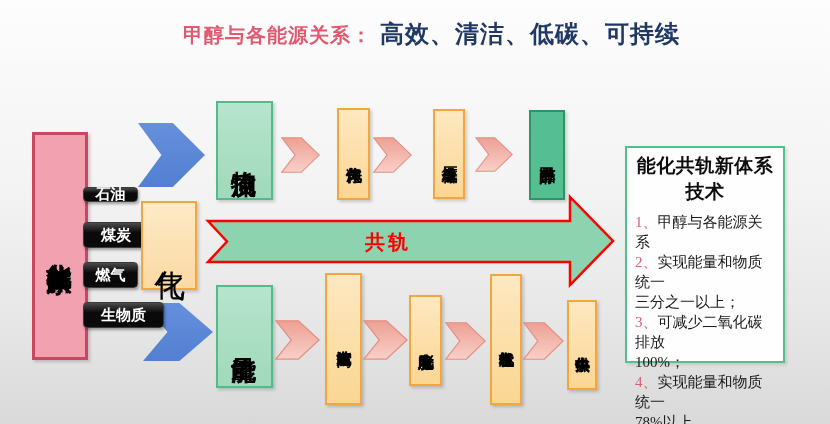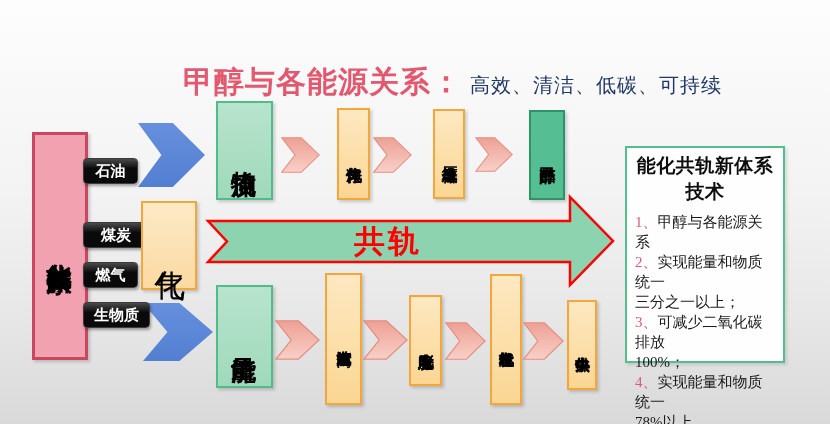--- a/index.html
+++ b/index.html
@@ -7,22 +7,22 @@
   body { font-family:"Liberation Sans", sans-serif; overflow:hidden; }
   .stage {
     position:relative; width:830px; height:424px;
     background:linear-gradient(180deg,#fdfdfd 0%,#f3f3f3 45%,#e7e7e7 75%,#d9d9d9 100%);
     overflow:hidden;
   }
   .abs { position:absolute; }
 
   
   .title-row { left:183px; top:18px; white-space:nowrap; display:flex; align-items:baseline; gap:8px; }
-  .title-main { font-size:30px; font-weight:bold; color:#e2586f; letter-spacing:1px;margin-top:44px; }
-  .title-sub  { font-size:20px; font-weight:normal; color:#1f3864; letter-spacing:1px; }
+  .title-main { font-size:20px; font-weight:bold; color:#e2586f; letter-spacing:1px; }
+  .title-sub  { font-size:24px; font-weight:bold; color:#1f3864; letter-spacing:1px; }
 
   
   .vbox {
     display:flex; align-items:center; justify-content:center;
     writing-mode:vertical-rl; text-orientation:upright;
     color:#000; text-align:center;
     box-shadow:2px 2px 3px rgba(0,0,0,.18);
   }
   .pink-box {
     left:32px; top:132px; width:56px; height:228px;
@@ -58,32 +58,32 @@
   .step-f { left:567px; top:300px; width:30px; height:90px; font-size:15px; }
 
   
   .black-label {
     display:flex; align-items:center; justify-content:center;
     background:linear-gradient(180deg,#4a4a4a 0%,#0a0a0a 40%);
     border:1px solid #3c3c3c; border-radius:4px;
     color:#fff; font-weight:bold; font-size:15px;
     box-shadow:1px 2px 3px rgba(0,0,0,.35);
   }
-  .src-0 { left:83px; top:158px; width:55px; height:26px; }
+  .src-0 { left:83px; top:187px; width:55px; height:15px; }
   .src-1 { left:83px; top:222px; width:66px; height:26px; }
   .src-2 { left:83px; top:262px; width:55px; height:26px; }
-  .src-3 { left:83px; top:302px; width:67px; height:26px; }
+  .src-3 { left:83px; top:302px; width:81px; height:26px; }
 
   svg.chev { display:block; }
 
   
   .rail-label {
     left:205px; top:220px; width:366px; height:44px;
     display:flex; align-items:center; justify-content:center;
-    font-size:31px; font-weight:bold; color:#fe0000; letter-spacing:3px;
+    font-size:20px; font-weight:bold; color:#fe0000; letter-spacing:3px;
   }
 
   
   .info-box {
     left:625px; top:146px; width:160px; height:217px;
     background:#fefefe; border:2px solid #52c08e;
     padding:5px 8px 4px 8px;
     box-shadow:2px 2px 3px rgba(0,0,0,.12);
   }
   .info-title {

